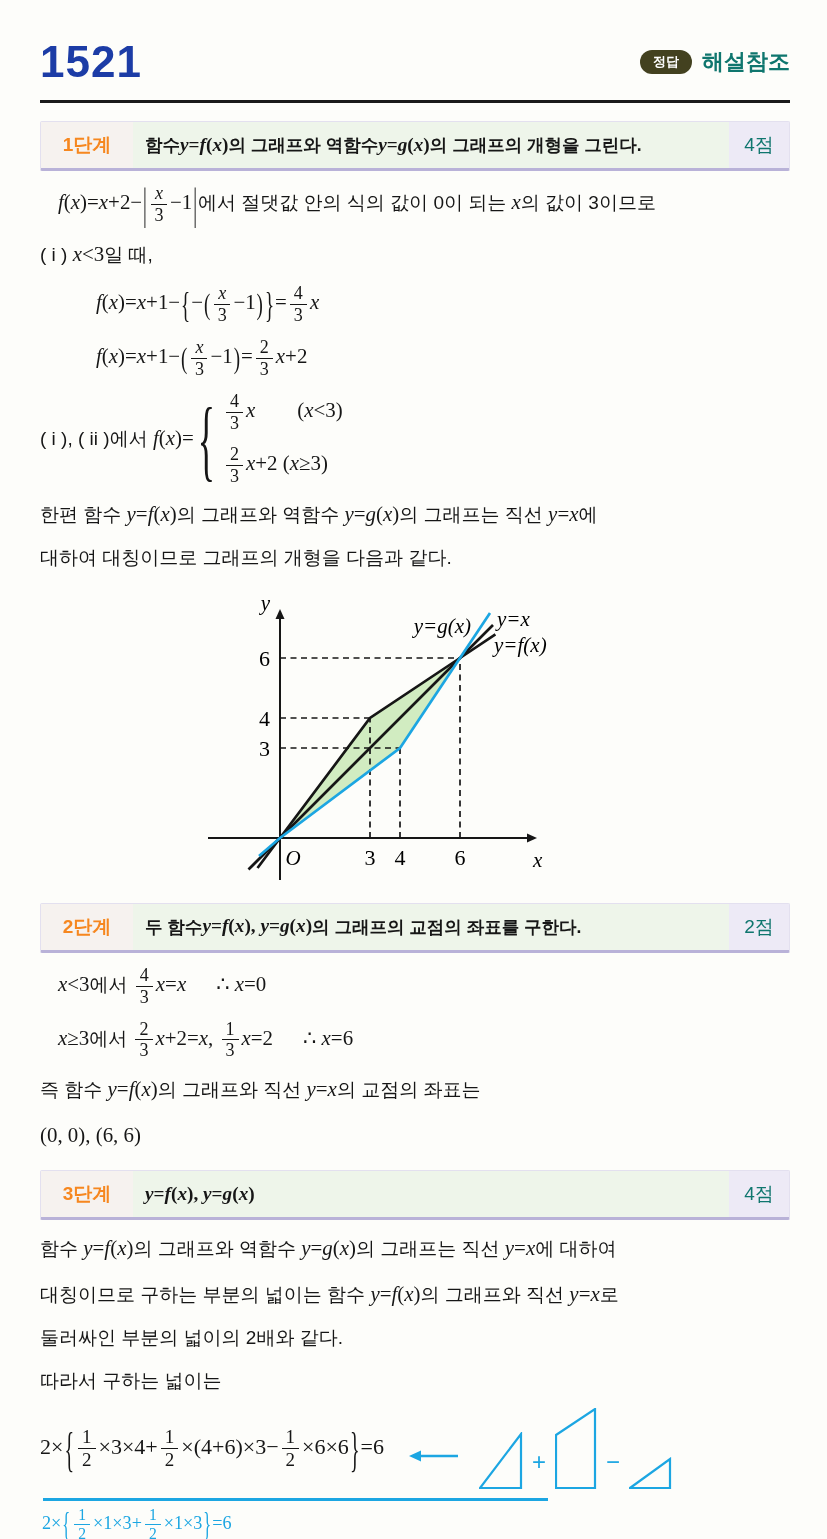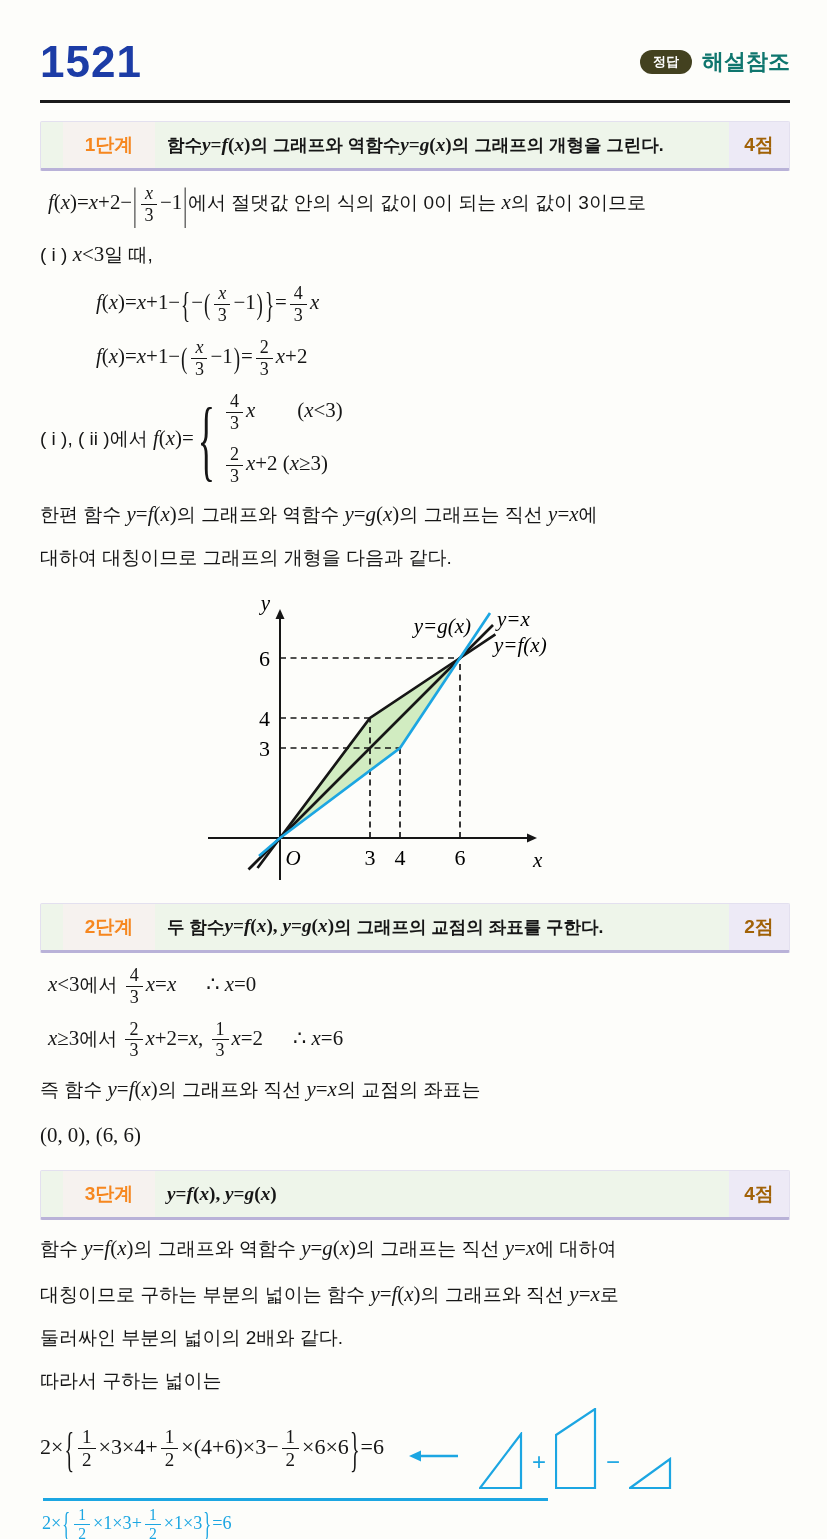--- a/index.html
+++ b/index.html
@@ -18,30 +18,30 @@
   .pnum{font-size:44px;font-weight:800;color:#1c3ca6;letter-spacing:1px;line-height:1;}
   .ans{display:flex;align-items:center;gap:10px;}
   .badge{background:#43411f;color:#ffffff;font-size:13px;font-weight:700;
          padding:4px 13px;border-radius:16px;line-height:1.2;}
   .ansval{font-size:22px;font-weight:800;color:#0f766e;}
   .rule{border:none;border-top:3px solid #1a1a1a;margin:16px 0 18px 0;}
 
   
   .step-box{display:flex;align-items:stretch;background:#eef5ea;
             border:1px solid #e3e0ef;border-bottom:3px solid #b9b2d8;
-            border-radius:2px;margin:6px 0 12px 0;min-height:46px;padding-left:22px;}
+            border-radius:2px;margin:6px 0 12px 0;min-height:46px;}
   .step-label{width:92px;background:#f6f2ef;display:flex;align-items:center;justify-content:center;
               color:#f6871f;font-weight:800;font-size:19px;flex:0 0 auto;}
   .step-desc{flex:1;display:flex;align-items:center;flex-wrap:wrap;
              padding:7px 12px;font-weight:700;font-size:17.5px;line-height:1.5;}
   .step-points{width:60px;background:#edeaf6;display:flex;align-items:center;justify-content:center;
-               color:#a16207;font-weight:700;font-size:19px;flex:0 0 auto;}
-
-  
-  .fl{margin:13px 8px;font-size:19px;font-weight:500;line-height:1.6;}
+               color:#0f766e;font-weight:400;font-size:19px;flex:0 0 auto;}
+
+  
+  .fl{margin:13px 18px;font-size:19px;font-weight:500;line-height:1.6;}
   .fl.tight{margin:12px 0;}
   .ind{margin-left:56px;}
   .seg-k{font-family:Liberation Sans, sans-serif;}
   .seg-m{font-family:"Liberation Serif",serif;font-size:1.1em;white-space:pre;}
   .it{font-style:italic;}
   .frac{display:inline-flex;flex-direction:column;align-items:center;vertical-align:middle;
         margin:0 3px;font-family:"Liberation Serif",serif;line-height:1.05;font-size:0.95em;}
   .frac .fn{border-bottom:1.7px solid currentColor;padding:0 4px 1px 4px;}
   .frac .fd{padding-top:1px;}
   .delim{display:inline-block;vertical-align:middle;font-family:"Liberation Serif",serif;

